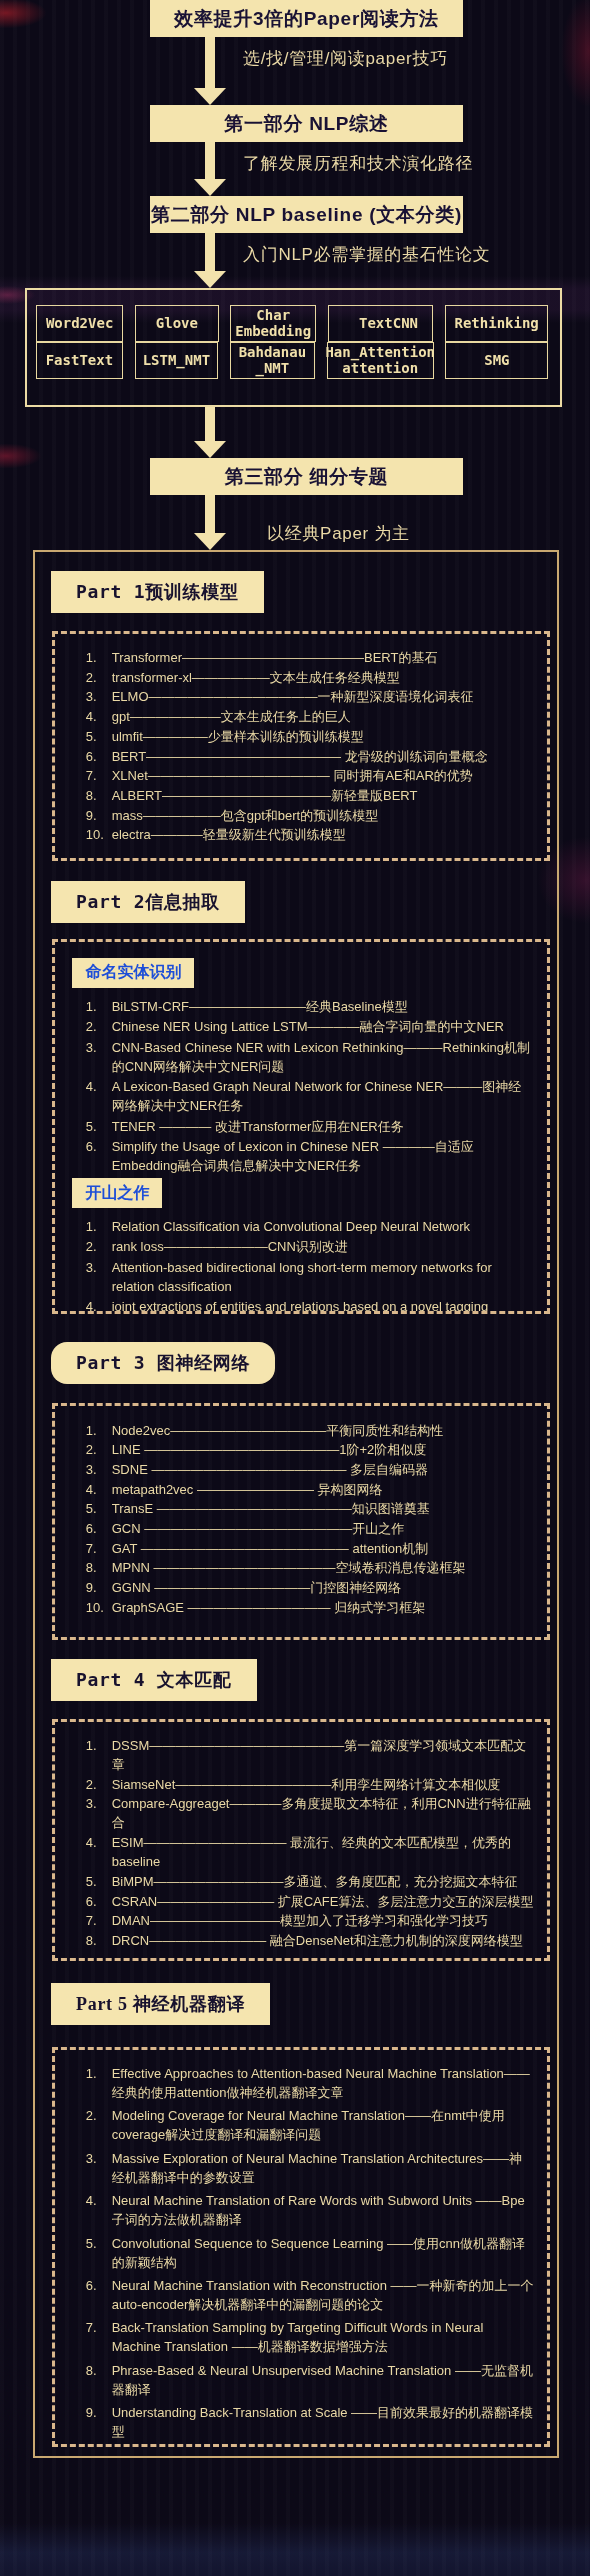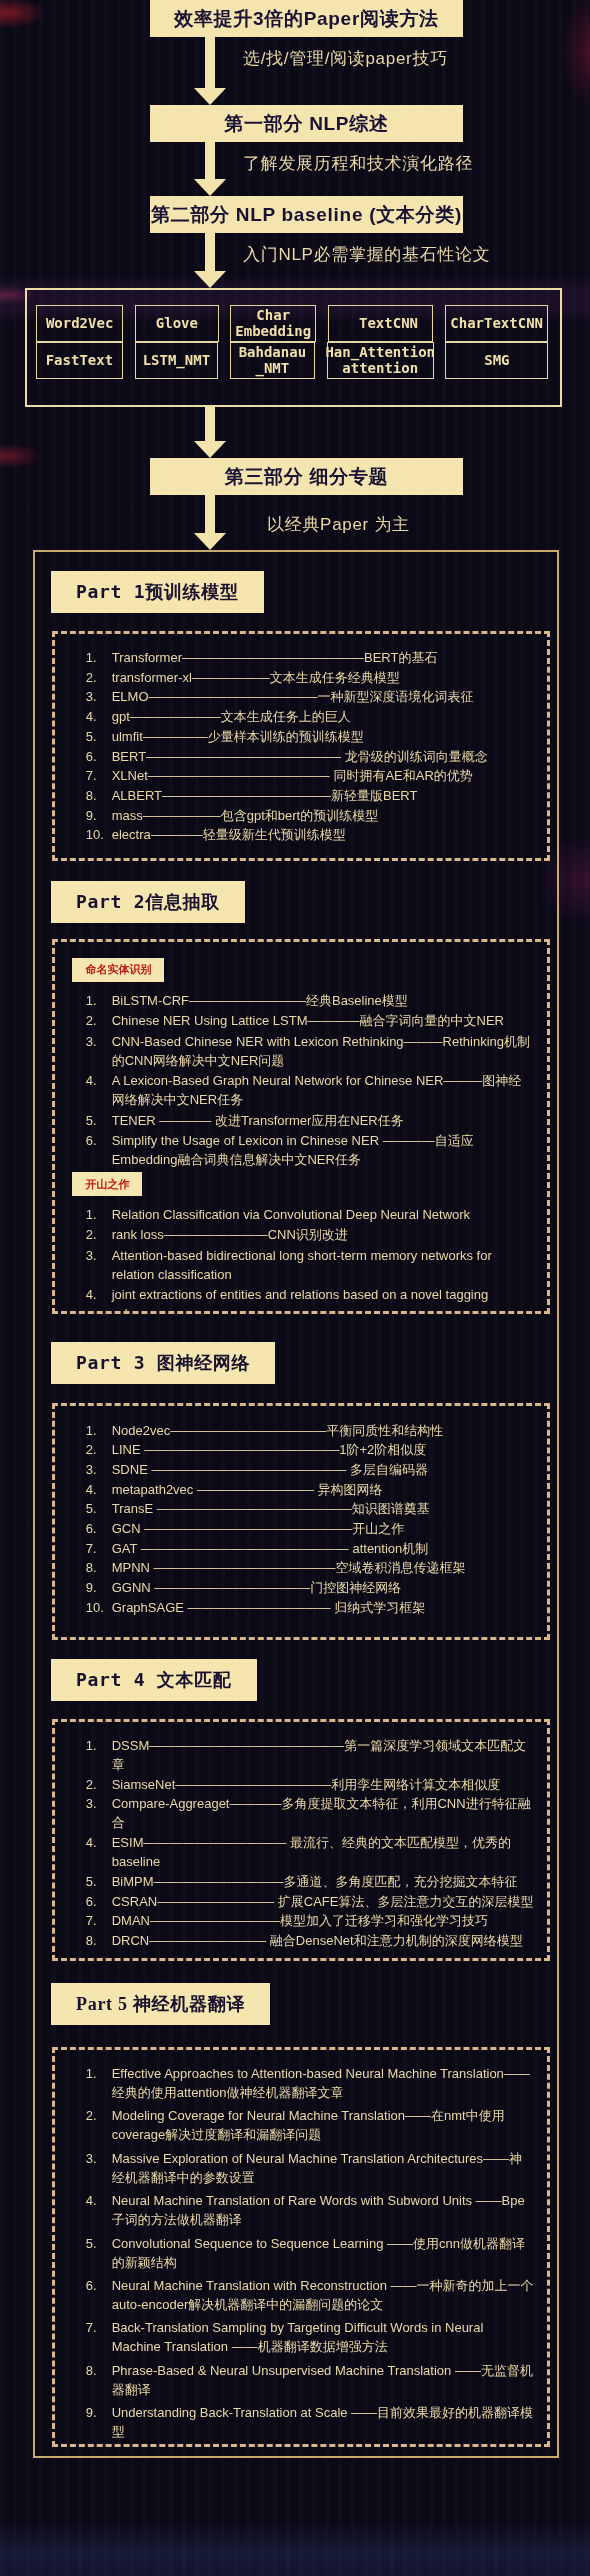--- a/index.html
+++ b/index.html
@@ -35,21 +35,21 @@
   .arrow-step{position:relative;width:100%;}
   .h79{height:68px}.h74{height:54px}.h75{height:55px}.h70{height:51px}
   .arrow{position:absolute;left:194px;top:0;bottom:0;width:32px;}
   .arrow .stem{position:absolute;left:11px;top:0;bottom:16px;width:10.2px;background:#f2e2ac;}
   .arrow .head{position:absolute;left:0;bottom:0;width:0;height:0;
     border-left:16px solid transparent;border-right:16px solid transparent;border-top:17.5px solid #f2e2ac;}
   .flow-caption{
     position:absolute;left:243px;top:10.2px;
     font-size:17px;color:#ead9a6;letter-spacing:0.7px;white-space:nowrap;
   }
-  .flow-caption.c4{left:267px;top:18px;}
+  .flow-caption.c4{left:267px;top:27px;}
   
   .grid-box{
     box-sizing:border-box;
     margin-left:25px;width:537px;height:119px;
     border:2.2px solid #ecdba4;
     padding:15.3px 0 0 8.8px;
   }
   .grid-row{display:flex;}
   .grid-cell{
     box-sizing:border-box;height:37px;margin-right:11.7px;
@@ -78,22 +78,22 @@
   .part-body{
     box-sizing:border-box;
     margin-left:17px;width:498px;
     border:3.7px dashed #d9b78c;
     padding:14.6px 10.2px 4.4px 11.7px;
     overflow:hidden;
   }
   .group-label{
     display:inline-block;
     margin:1.5px 0 8.8px 5.8px;
-    background:#f5e5af;color:#b91c1c;
-    font-size:11px;font-weight:700;
+    background:#f5e5af;color:#1d4ed8;
+    font-size:16px;font-weight:700;
     padding:4.4px 13px;
   }
   .paper-list{list-style:none;margin:0;padding:0 2.9px 0 19px;}
   .paper-list li{display:flex;color:#ead9a6;font-size:13px;line-height:19px;}
   .paper-list .num{flex:0 0 26px;}
   .paper-list .text{flex:1;}
 </style>
 </head>
 <body>
 
@@ -127,21 +127,21 @@
     <div class="flow-caption">入门NLP必需掌握的基石性论文</div>
   </div>
 
   <div class="grid-box">
     <div class="grid-row">
         <div class="grid-cell" style="width: 89px;">Word2Vec</div>
         <div class="grid-cell" style="width: 85px;">Glove</div>
         <div class="grid-cell" style="width: 87px;">Char
 Embedding</div>
         <div class="grid-cell" style="width: 107px; padding-left: 16px;">TextCNN</div>
-        <div class="grid-cell" style="width: 105px;">CharTextCNN</div>
+        <div class="grid-cell" style="width: 105px;">Rethinking</div>
       </div>
     <div class="grid-row">
         <div class="grid-cell" style="width: 89px;">FastText</div>
         <div class="grid-cell" style="width: 85px;">LSTM_NMT</div>
         <div class="grid-cell" style="width: 87px;">Bahdanau
 _NMT</div>
         <div class="grid-cell" style="width: 107px;">Han_Attention
 attention</div>
         <div class="grid-cell" style="width: 105px;">SMG</div>
       </div>
@@ -240,21 +240,21 @@
             <span class="text">rank loss————————CNN识别改进</span>
           </li>
           <li style="margin-bottom: 1.5px;">
             <span class="num">3.</span>
             <span class="text">Attention-based bidirectional long short-term memory networks for relation classification</span>
           </li>
           <li style="margin-bottom: 1.5px;">
             <span class="num">4.</span>
             <span class="text">joint extractions of entities and relations based on a novel tagging scheme</span>
           </li>
-        </ol></div><div class="part-header" style="margin-top: 28px;">Part 3 图神经网络</div><div class="part-body" style="margin-top: 19px; height: 237px;">
+        </ol></div><div class="part-header" style="margin-top: 28px; border-radius: 16px;">Part 3 图神经网络</div><div class="part-body" style="margin-top: 19px; height: 237px;">
         <ol class="paper-list">
           <li style="margin-bottom: 0.7px;">
             <span class="num">1.</span>
             <span class="text">Node2vec————————————平衡同质性和结构性</span>
           </li>
           <li style="margin-bottom: 0.7px;">
             <span class="num">2.</span>
             <span class="text">LINE ———————————————1阶+2阶相似度</span>
           </li>
           <li style="margin-bottom: 0.7px;">

